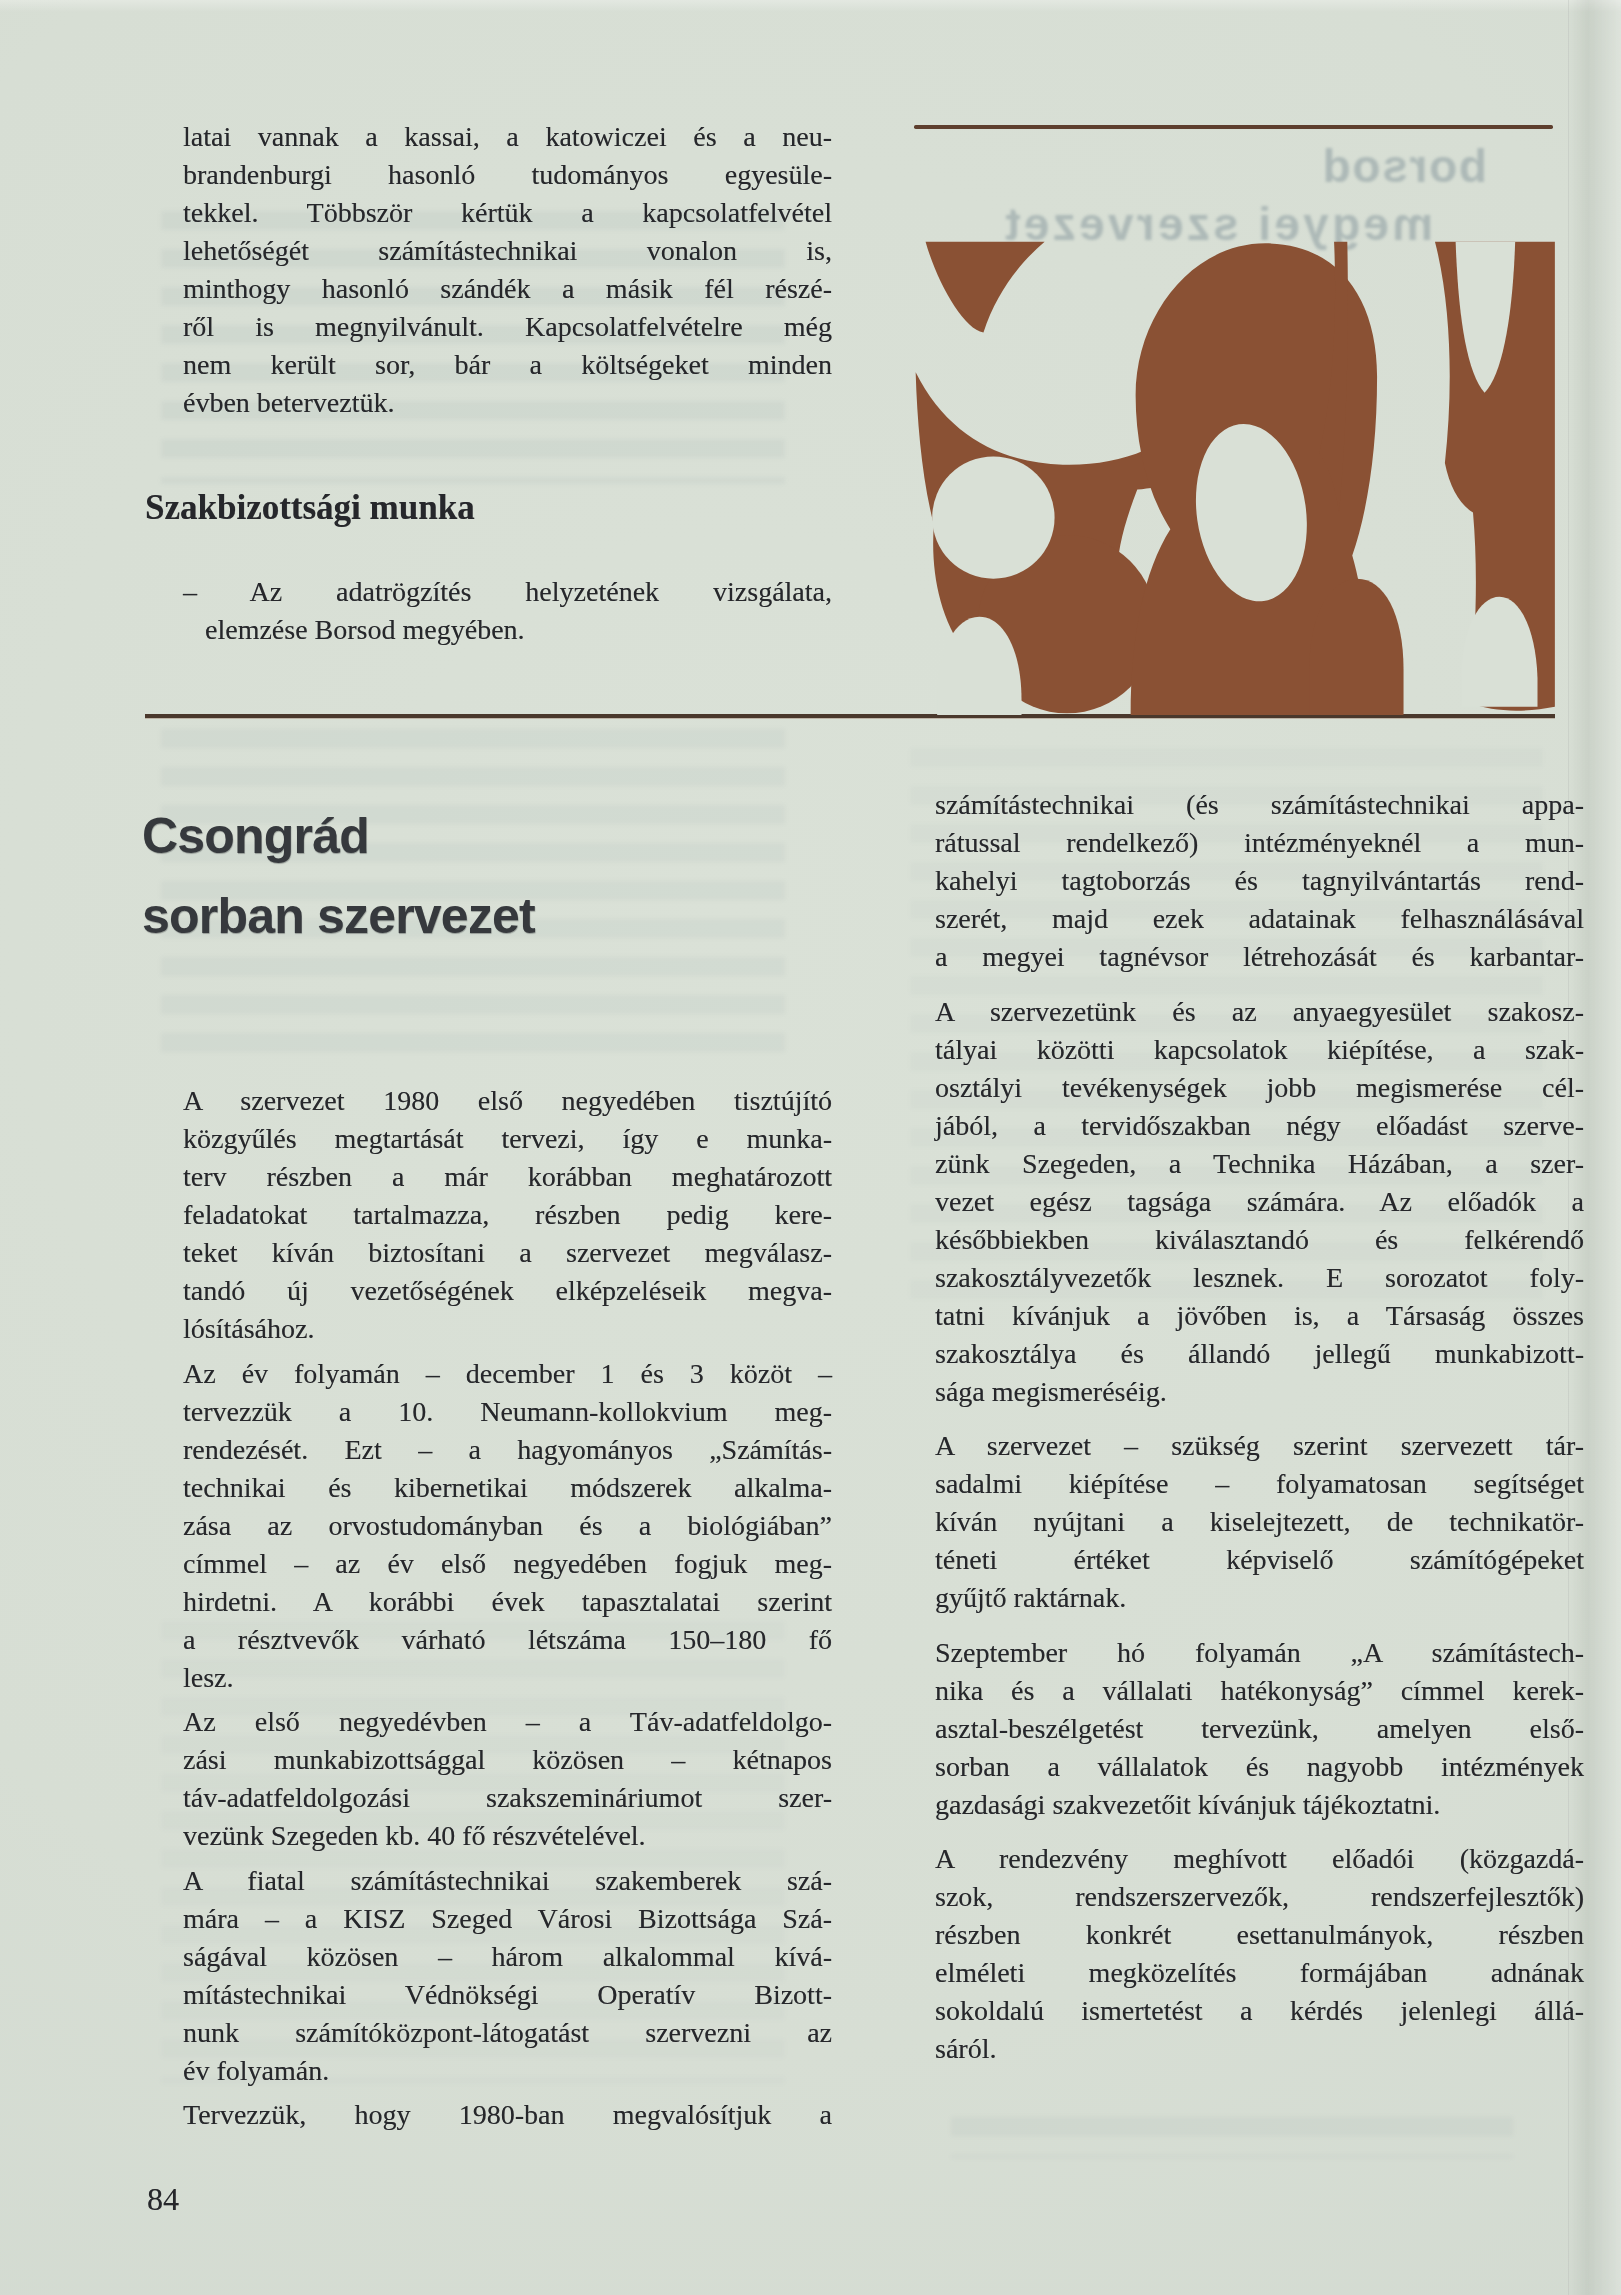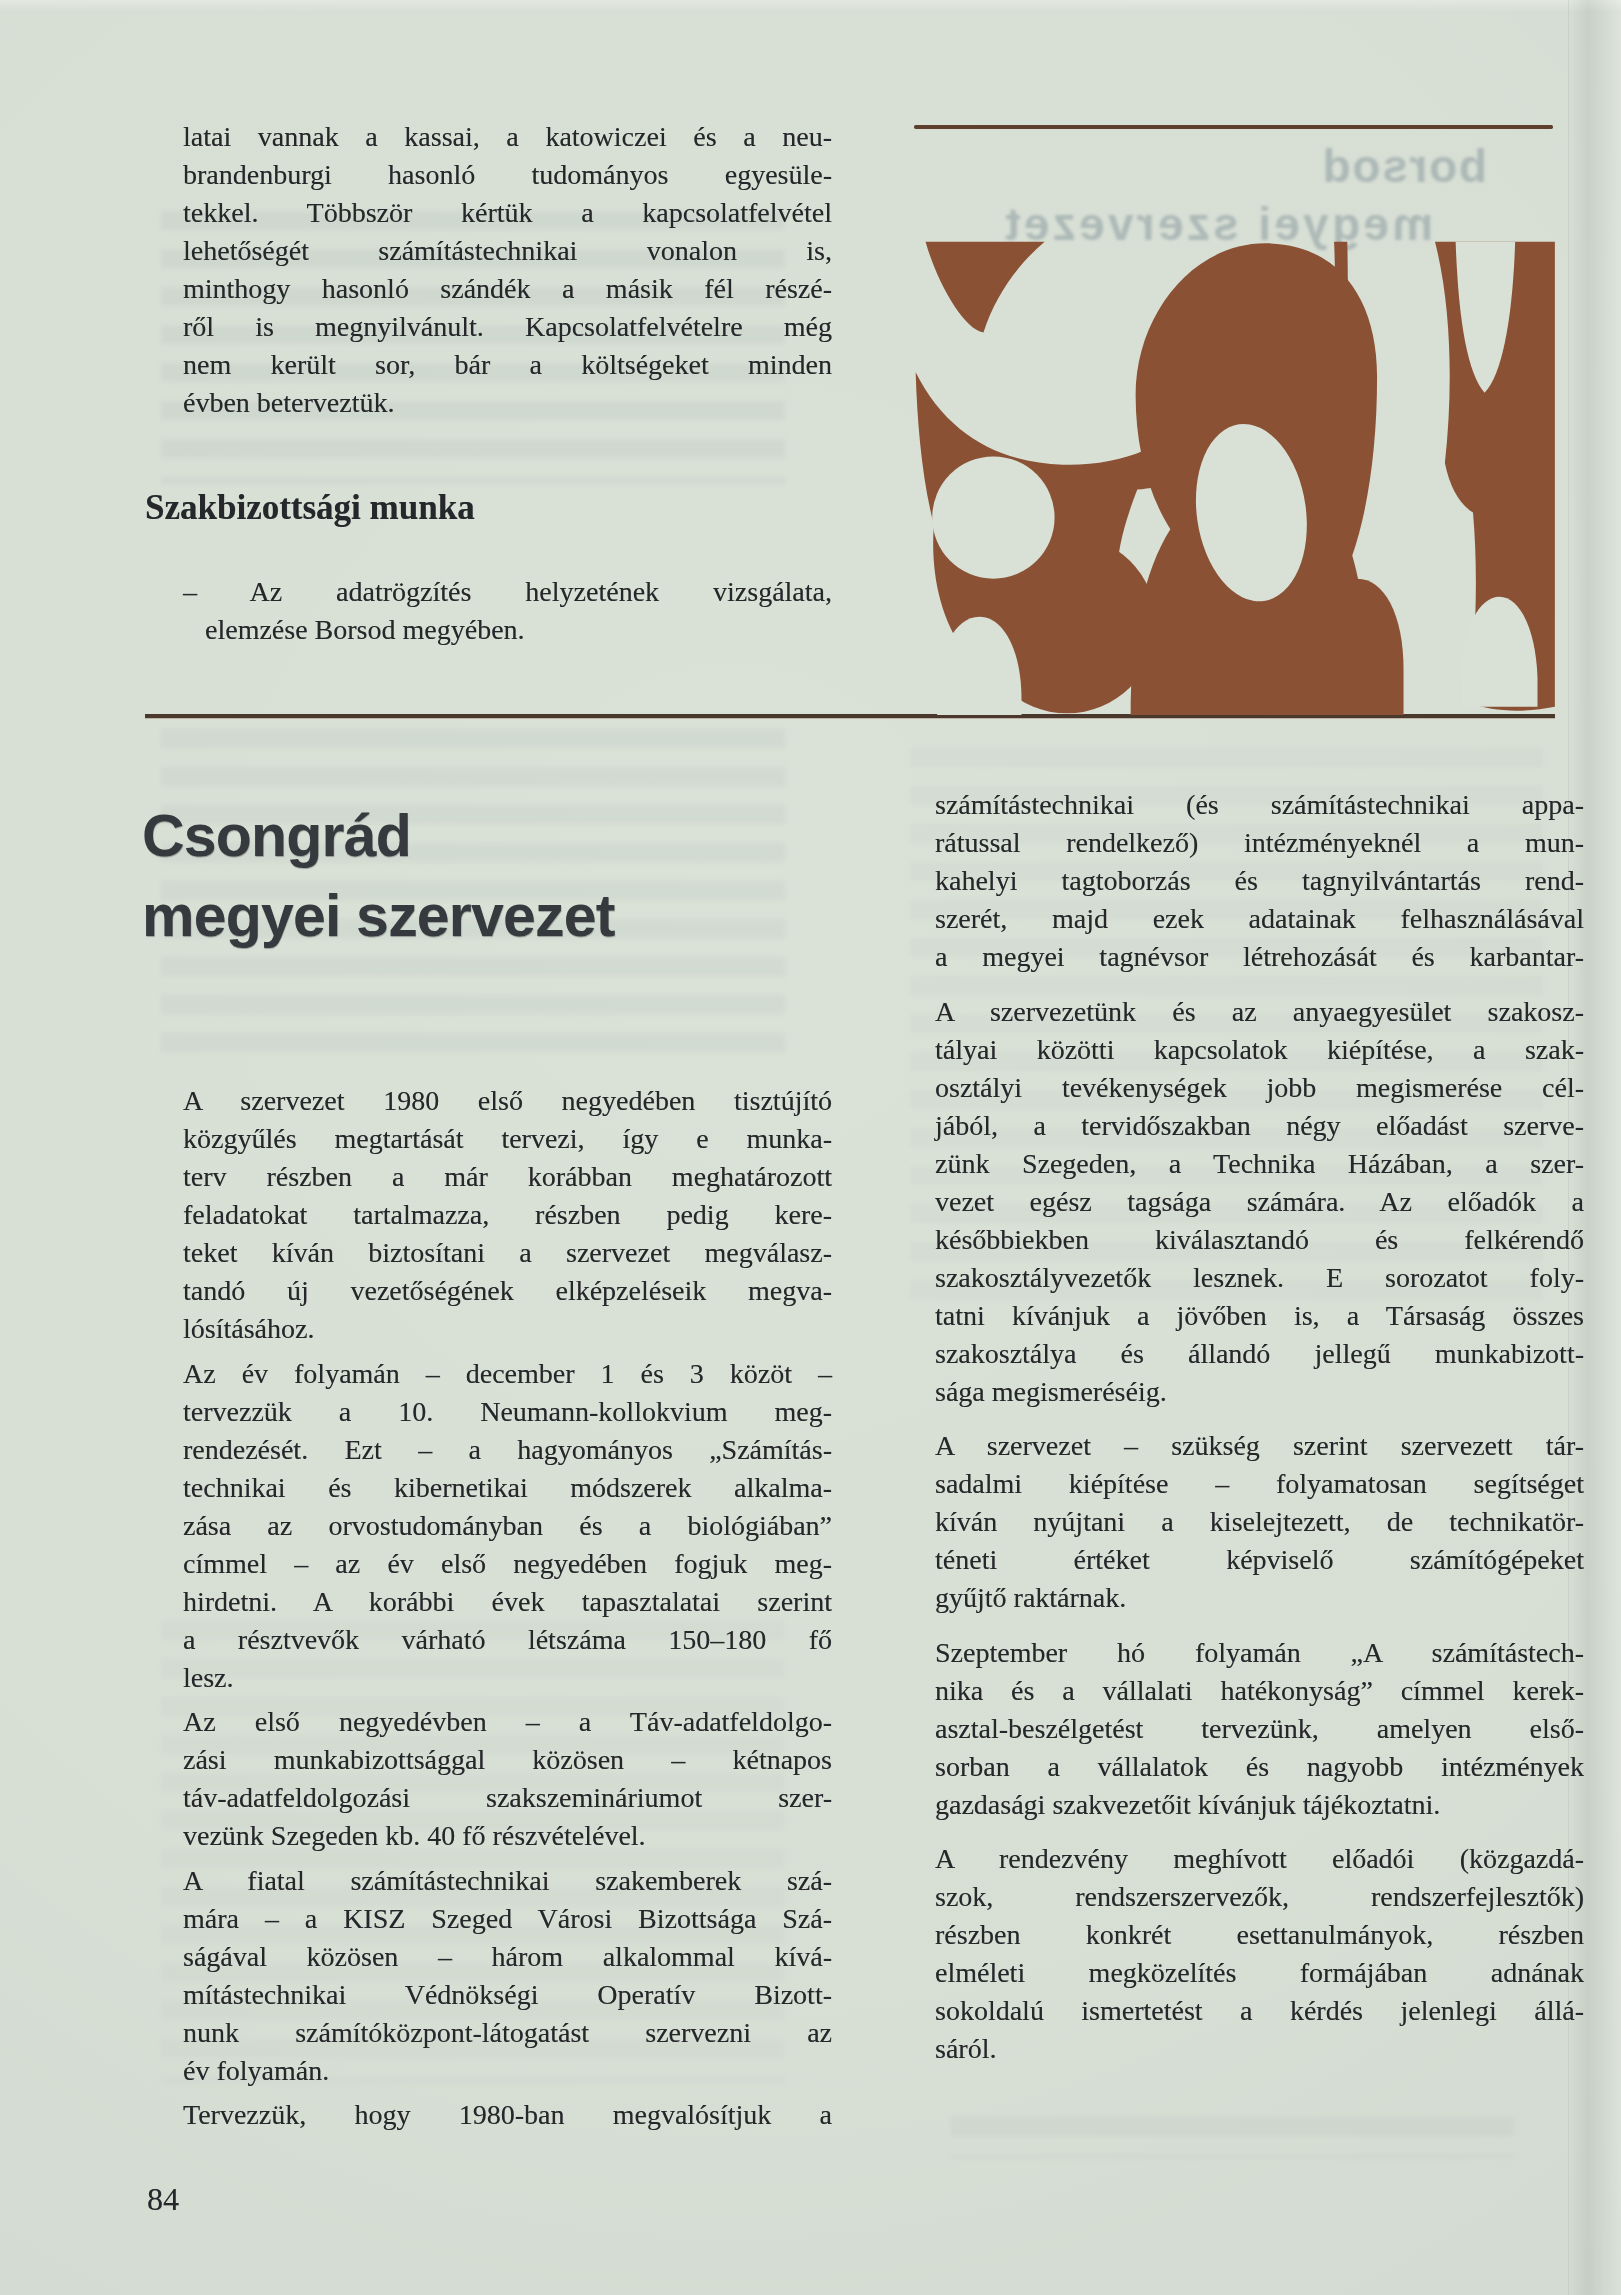--- a/index.html
+++ b/index.html
@@ -25,21 +25,21 @@
   .top-left{left:145px;top:118px;}
   .bullet{left:145px;top:573px;}
   h2.subhead{
     position:absolute;left:145px;top:490px;margin:0;
     font-family:"Liberation Serif", serif;font-weight:bold;font-size:35px;line-height:36px;
     color:var(--ink);text-shadow:0.2px 0.3px 0.5px rgba(25,25,30,.4);
   }
   h1.article-title{
     position:absolute;left:142px;top:796px;margin:0;
     font-family:"Liberation Sans", sans-serif;font-weight:700;
-    font-size:59px;line-height:80px;letter-spacing:-0.8px;
+    font-size:50px;line-height:80px;letter-spacing:-0.8px;
     color:var(--heading_ink,#36393d);
     text-shadow:0.4px 0.5px 0.8px rgba(40,42,46,.35);
   }
   .col-left{left:145px;top:1082px;}
   .col-right{left:897px;top:786px;}
   .pagenum{
     position:absolute;left:147px;top:2181px;
     font-size:32px;line-height:36px;color:var(--ink);
     text-shadow:0.2px 0.3px 0.5px rgba(25,25,30,.38);
   }
@@ -143,21 +143,21 @@
     </div>
 
   <h2 class="subhead">Szakbizottsági munka</h2>
   <div class="block bullet">
       <div class="tline">– Az adatrögzítés helyzetének vizsgálata,</div>
       <div class="tline last hang">elemzése Borsod megyében.</div>
     </div>
 
   <h1 class="article-title">
     <div>Csongrád</div>
-    <div>megyei szervezet</div>
+    <div>sorban szervezet</div>
   </h1>
 
   <div class="col col-left">
       <div class="para">
         <div class="tline">A szervezet 1980 első negyedében tisztújító</div>
         <div class="tline">közgyűlés megtartását tervezi, így e munka-</div>
         <div class="tline">terv részben a már korábban meghatározott</div>
         <div class="tline">feladatokat tartalmazza, részben pedig kere-</div>
         <div class="tline">teket kíván biztosítani a szervezet megválasz-</div>
         <div class="tline">tandó új vezetőségének elképzeléseik megva-</div>

